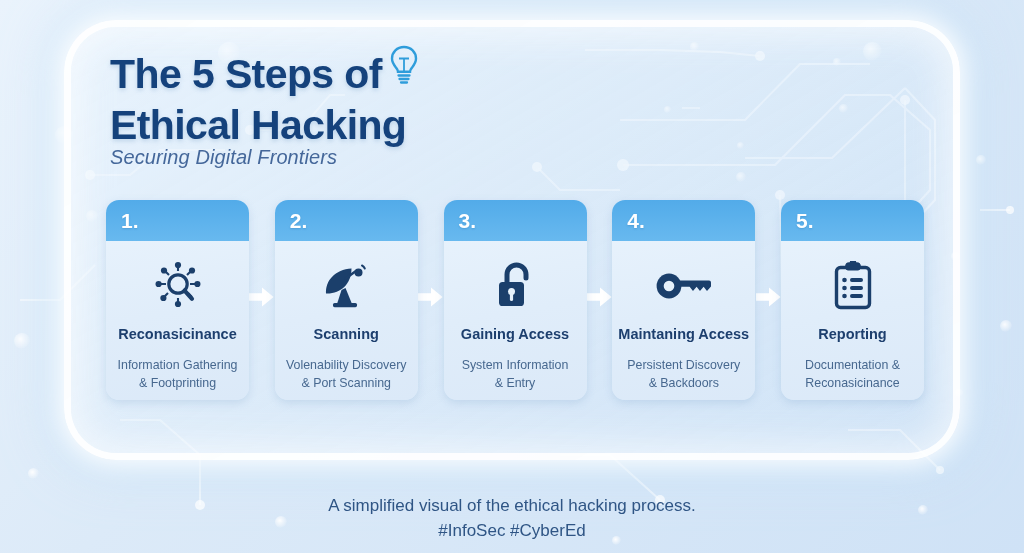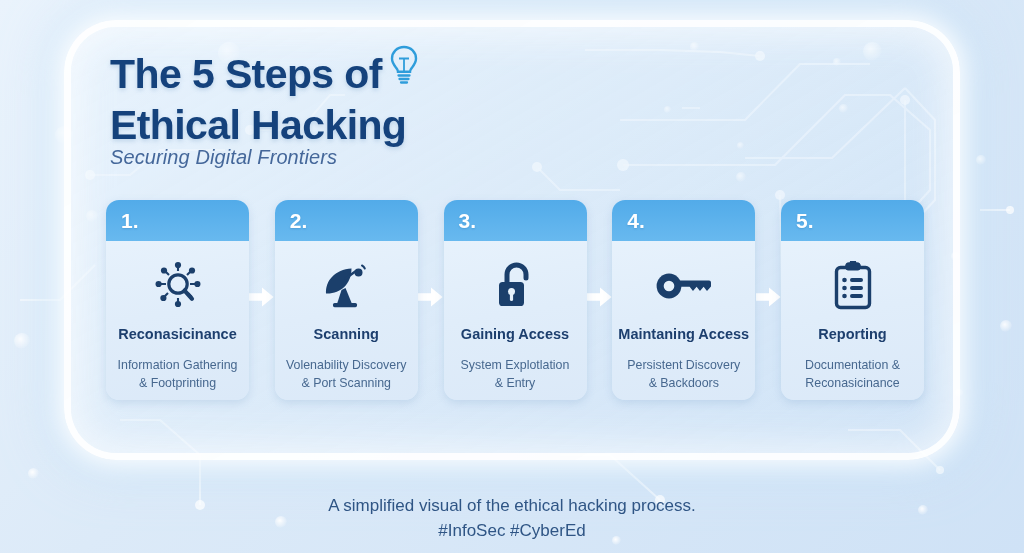--- a/index.html
+++ b/index.html
@@ -322,21 +322,21 @@
     <div class="card-icon">
       <svg width="42" height="50" viewBox="0 0 42 50" fill="none" xmlns="http://www.w3.org/2000/svg">
         <path d="M13 21 V13.5 a9.5 9.5 0 0 1 19 0 V17" stroke="#1b3f6b" stroke-width="5" fill="none" stroke-linecap="round"></path>
         <rect x="5" y="21" width="25" height="24" rx="3.6" fill="#1b3f6b"></rect>
         <circle cx="17.5" cy="30.5" r="3.5" fill="#e6f1fb"></circle>
         <path d="M17.5 32.5 v6" stroke="#e6f1fb" stroke-width="3.2" stroke-linecap="round"></path>
       </svg>
     </div>
     <div class="card-title">Gaining Access</div>
     <div class="card-desc">
-      <span>System Explotlation</span><br>
+      <span>System Information</span><br>
       <span>&amp; Entry</span>
     </div>
   </div>
 
   <div class="connector">
     <span>
       <svg width="25" height="20" viewBox="0 0 25 20" xmlns="http://www.w3.org/2000/svg">
         <path d="M0 6.2 h13 V0.6 L24.6 10 L13 19.4 V13.8 H0 Z" fill="#ffffff"></path>
       </svg>
     </span>

